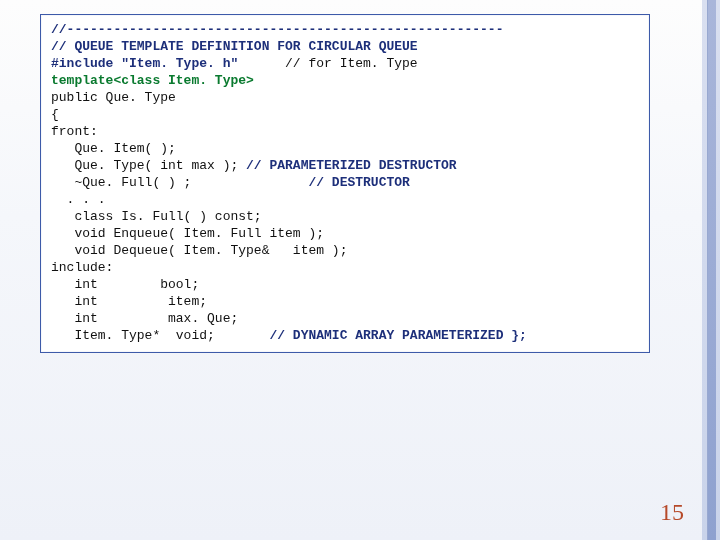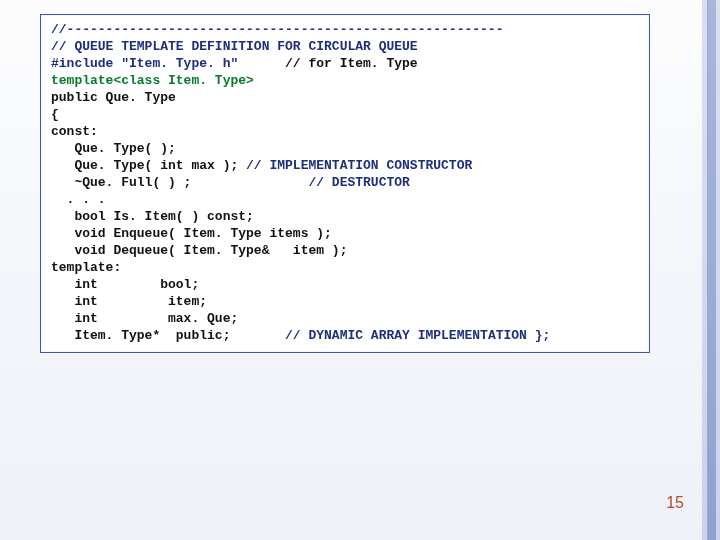--- a/index.html
+++ b/index.html
@@ -49,54 +49,54 @@
   .code-box pre {
     margin: 0;
     font-family: "Courier New", Courier, monospace;
     font-size: 13px;
     line-height: 17px;
     color: #111;
     white-space: pre;
   }
   .kw-navy { color: #1d2f7a; font-weight: bold; }
   .kw-green { color: #0a7a2f; font-weight: bold; margin-top: 13px; }
-  .bold { font-weight: bold; }
+  .bold { font-weight: normal; }
   .page-num {
     position: absolute;
     right: 36px;
-    bottom: 28px;
+    bottom: 14px;
     color: #b64a2a;
-    font-family: Liberation Sans, sans-serif;
-    font-size: 16px;
+    font-family: Liberation Serif, serif;
+    font-size: 24px;
   }
 </style>
 </head>
 <body>
 
 <div class="slide">
   <div class="side-accent">
     <div class="side-accent-inner"></div>
   </div>
 
   <div class="code-box">
     <pre><span class="kw-navy">//--------------------------------------------------------</span>
 <span class="kw-navy">// QUEUE TEMPLATE DEFINITION FOR CIRCULAR QUEUE</span>
 <span class="kw-navy">#include "Item. Type. h"</span><span class="bold">      // for Item. Type</span>
 <span class="kw-green">template&lt;class Item. Type&gt;</span>
 <span class="bold">public Que. Type</span>
 <span class="bold">{</span>
-<span class="bold">const:</span>
-<span class="bold">   Que. Type( );</span>
-<span class="bold">   Que. Type( int max );</span><span class="kw-navy"> // IMPLEMENTATION CONSTRUCTOR</span>
+<span class="bold">front:</span>
+<span class="bold">   Que. Item( );</span>
+<span class="bold">   Que. Type( int max );</span><span class="kw-navy"> // PARAMETERIZED DESTRUCTOR</span>
 <span class="bold">   ~Que. Full( ) ;</span><span class="kw-navy">               // DESTRUCTOR</span>
 <span class="bold">  . . .</span>
-<span class="bold">   bool Is. Item( ) const;</span>
-<span class="bold">   void Enqueue( Item. Type items );</span>
+<span class="bold">   class Is. Full( ) const;</span>
+<span class="bold">   void Enqueue( Item. Full item );</span>
 <span class="bold">   void Dequeue( Item. Type&amp;   item );</span>
-<span class="bold">template:</span>
+<span class="bold">include:</span>
 <span class="bold">   int        bool;</span>
 <span class="bold">   int         item;</span>
 <span class="bold">   int         max. Que;</span>
-<span class="bold">   Item. Type*  public;</span><span class="kw-navy">       // DYNAMIC ARRAY IMPLEMENTATION };</span></pre>
+<span class="bold">   Item. Type*  void;</span><span class="kw-navy">       // DYNAMIC ARRAY PARAMETERIZED };</span></pre>
   </div>
 
   <div class="page-num">15</div>
 </div>
 
 </body></html>

